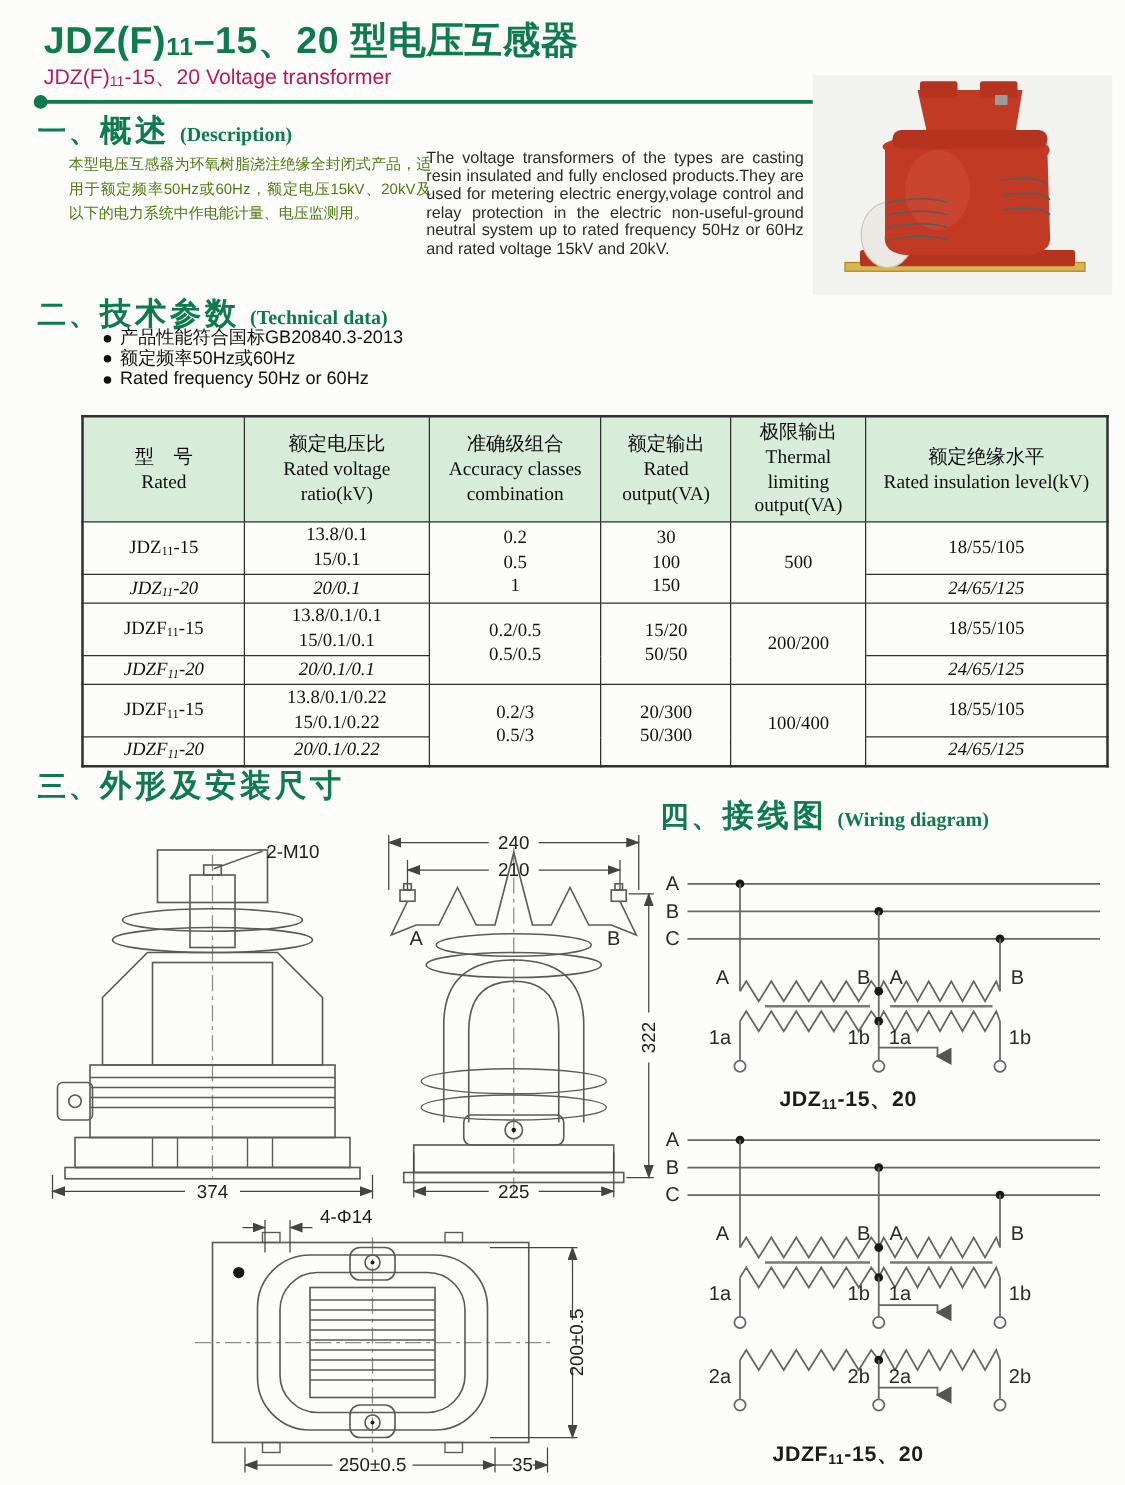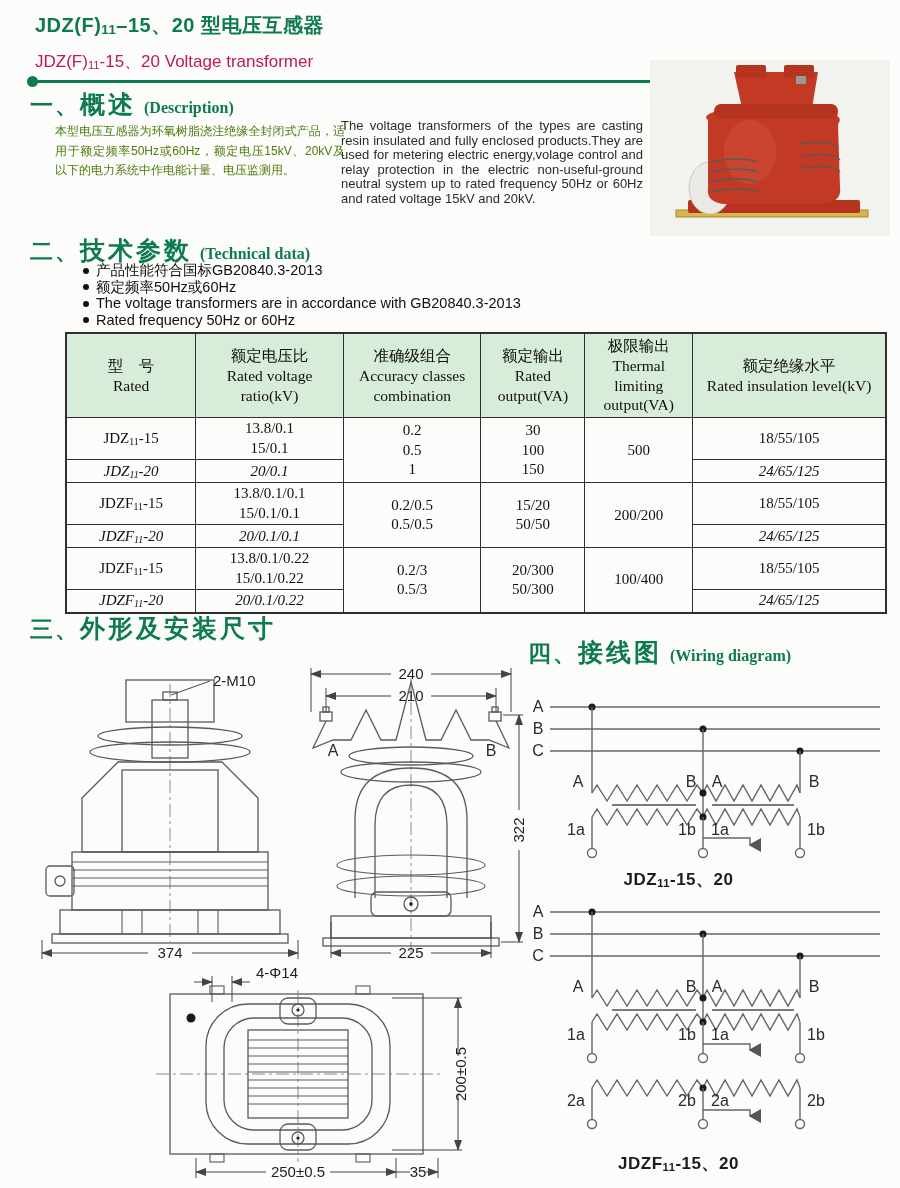--- a/index.html
+++ b/index.html
@@ -3,21 +3,21 @@
 <meta charset="utf-8">
 <style>
   * { margin:0; padding:0; box-sizing:border-box; }
   html,body { background:#9a9a9a; }
   .page {
     position:relative; width:900px; height:1188px; margin:0 auto;
     background:#fcfcfa; overflow:hidden;
     font-family:"Liberation Sans","DejaVu Sans",sans-serif; color:#222;
   }
   .abs { position:absolute; }
-  .title { left:35px; top:12px; font-size:20px; font-weight:bold; color:#0e7b4f; letter-spacing:.5px; }
+  .title { left:35px; top:12px; font-size:30px; font-weight:bold; color:#0e7b4f; letter-spacing:.5px; }
   .ss { font-size:66%; position:relative; top:2px; }
   .subtitle { left:35px; top:50px; font-size:17px; color:#be185d; }
   .rule { left:30px; top:80px; width:856px; height:3px; background:#0e7b4f; border-radius:2px; }
   .rule-dot { left:27px; top:76px; width:11px; height:11px; border-radius:50%; background:#0e7b4f; }
   .sec { font-weight:bold; color:#0e7b4f; white-space:nowrap;font-family:Liberation Serif, serif; }
   .sec .num { font-size:23px; letter-spacing:2px; }
   .sec .zh { font-size:25px; letter-spacing:3px; }
   .sec .en { font-size:16px; margin-left:8px; letter-spacing:0; }
   .sec-sub { font-weight:bold; color:#0e7b4f; font-size:15.5px; }
   .desc-zh { left:55px; top:122px; width:290px; font-size:12px; line-height:19.5px; text-align:justify; color:#4d7c0f; }
@@ -92,21 +92,20 @@
       <path d="M152 108 Q184 104 190 112" class="s" stroke="#8e2415"></path>
     </svg>
   </div>
 
   <div class="abs sec" style="left:30px;top:234px">
     <span class="num">二、</span><span class="zh">技术参数</span><span class="en">(Technical data)</span>
   </div>
   <ul class="abs bullets">
     <li>产品性能符合国标GB20840.3-2013</li>
     <li>额定频率50Hz或60Hz</li>
-    <li>The voltage transformers are in accordance with GB20840.3-2013</li>
     <li>Rated frequency 50Hz or 60Hz</li>
   </ul>
 
   <table class="spec">
     <colgroup>
       <col style="width:130px">
         <col style="width:148px">
         <col style="width:138px">
       <col style="width:104px">
         <col style="width:108px">

